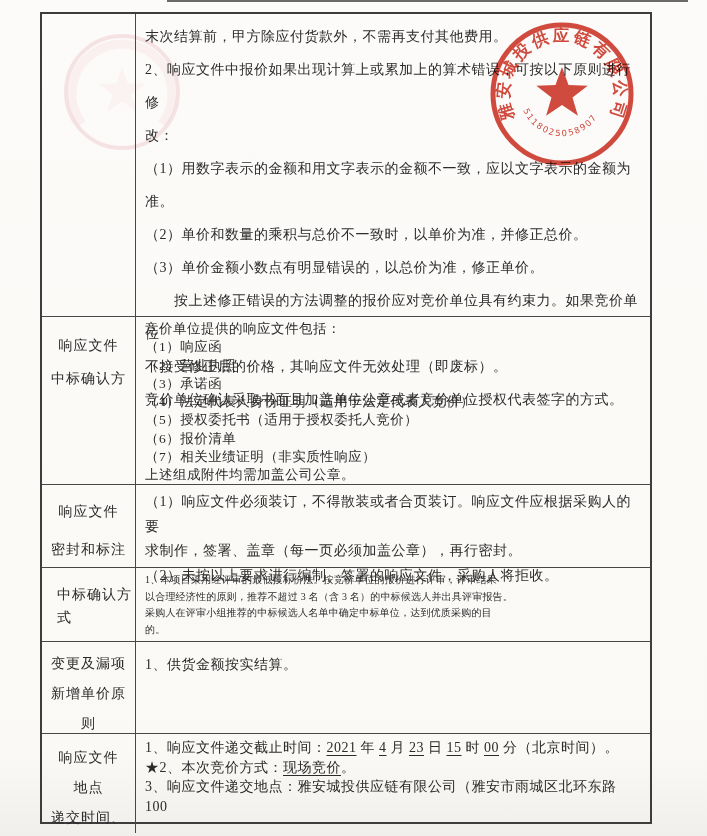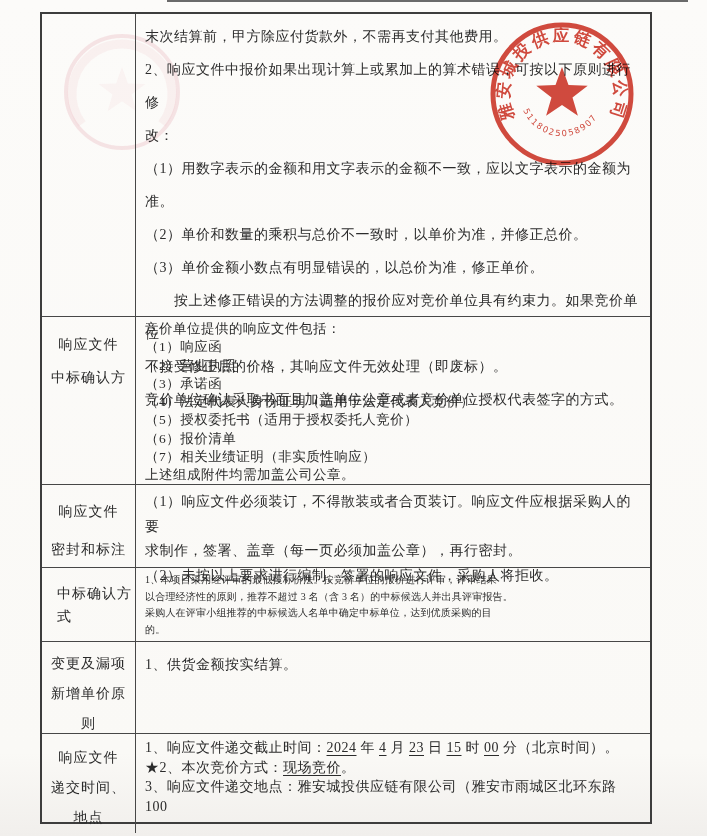--- a/index.html
+++ b/index.html
@@ -12,21 +12,21 @@
   .page-cut-line{position:absolute;top:0;left:167px;width:521px;height:2px;background:#6a6a6a}
   .doc-table{
     position:absolute;left:40px;top:12px;width:612px;height:812px;
     border:2px solid #3d3d3d;box-sizing:border-box;background:transparent;
   }
   .row{display:grid;grid-template-columns:94px 1fr;border-bottom:1.5px solid #474747;box-sizing:border-box}
   .row:last-child{border-bottom:none}
   .r1{height:303px}.r2{height:168px}.r3{height:83px}.r4{height:74px}.r5{height:92px}.r6{height:88px}
   .label{
     border-right:1.5px solid #474747;box-sizing:border-box;
-    text-align:center;font-size:14px;letter-spacing:1px;font-family:Liberation Mono, monospace;
+    text-align:center;font-size:14px;letter-spacing:1px;
   }
   .content{padding:0 8px 0 9px;font-size:14px;letter-spacing:.5px;box-sizing:border-box}
   .line{white-space:pre-wrap}
   
   .r1 .content{padding-top:6px}   .r1 .content .line{line-height:33px}
   .r2 .content{padding-top:3px;font-size:13.5px} .r2 .content .line{line-height:18.3px}
   .r3 .content{padding-top:5px}   .r3 .content .line{line-height:24.5px}
   .r4 .content{padding-top:4px;font-size:10px;letter-spacing:.2px} .r4 .content .line{line-height:16.5px}
   .r5 .content{padding-top:13px}  .r5 .content .line{line-height:20px}
   .r6 .content{padding-top:4px}   .r6 .content .line{line-height:19.5px}
@@ -117,25 +117,25 @@
         <div class="line">则</div>
       </div>
     <div class="content">
         <div class="line">1、供货金额按实结算。</div>
       </div>
   </div>
 
   <div class="row r6">
     <div class="label">
         <div class="line">响应文件</div>
+        <div class="line">地点</div>
         <div class="line">递交时间、</div>
-        <div class="line">地点</div>
       </div>
     <div class="content">
-        <div class="line"><span>1、响应文件递交截止时间：</span><span class="u">2024</span><span> 年 </span><span class="u">4</span><span> 月 </span><span class="u">23</span><span> 日 </span><span class="u">15</span><span> 时 </span><span class="u">00</span><span> 分（北京时间）。</span></div>
+        <div class="line"><span>1、响应文件递交截止时间：</span><span class="u">2021</span><span> 年 </span><span class="u">4</span><span> 月 </span><span class="u">23</span><span> 日 </span><span class="u">15</span><span> 时 </span><span class="u">00</span><span> 分（北京时间）。</span></div>
         <div class="line"><span>★2、本次竞价方式：</span><span class="u">现场竞价</span><span>。</span></div>
         <div class="line"><span>3、响应文件递交地点：雅安城投供应链有限公司（雅安市雨城区北环东路 100</span></div>
       </div>
   </div>
 
 </div>
 
 <svg class="seal" viewBox="0 0 152 152">
   <g fill="none" stroke="#cf3b2e">
     <circle cx="76" cy="76" r="69" stroke-width="5"></circle>

